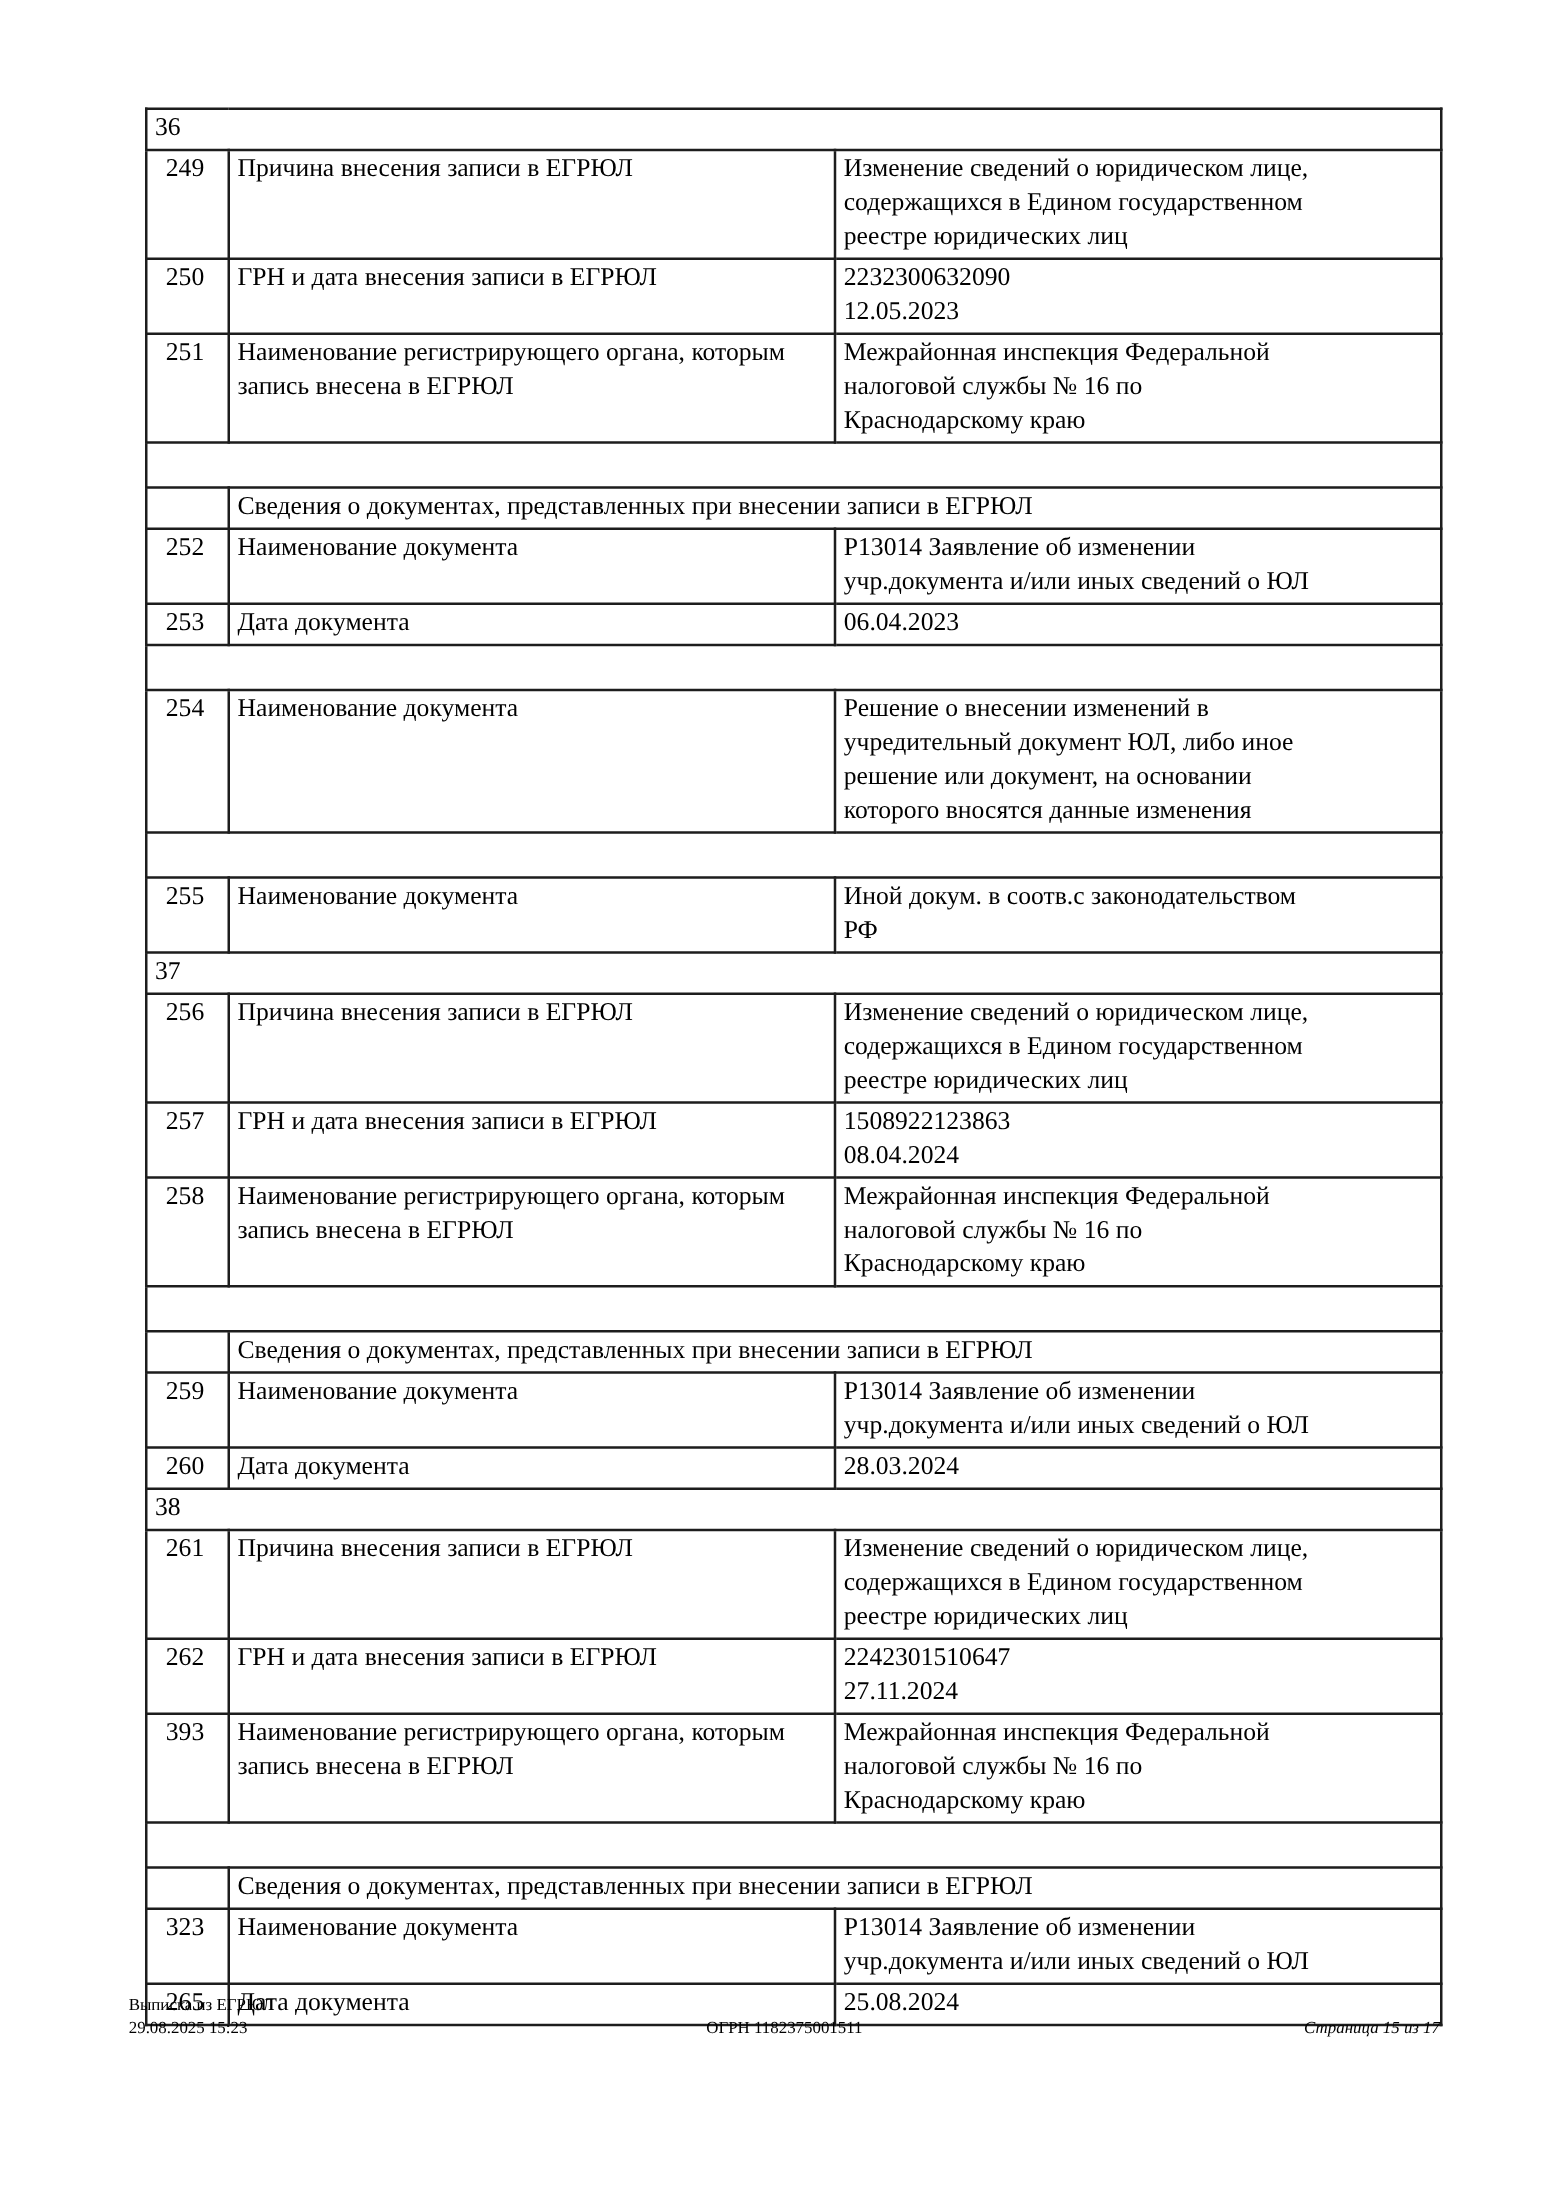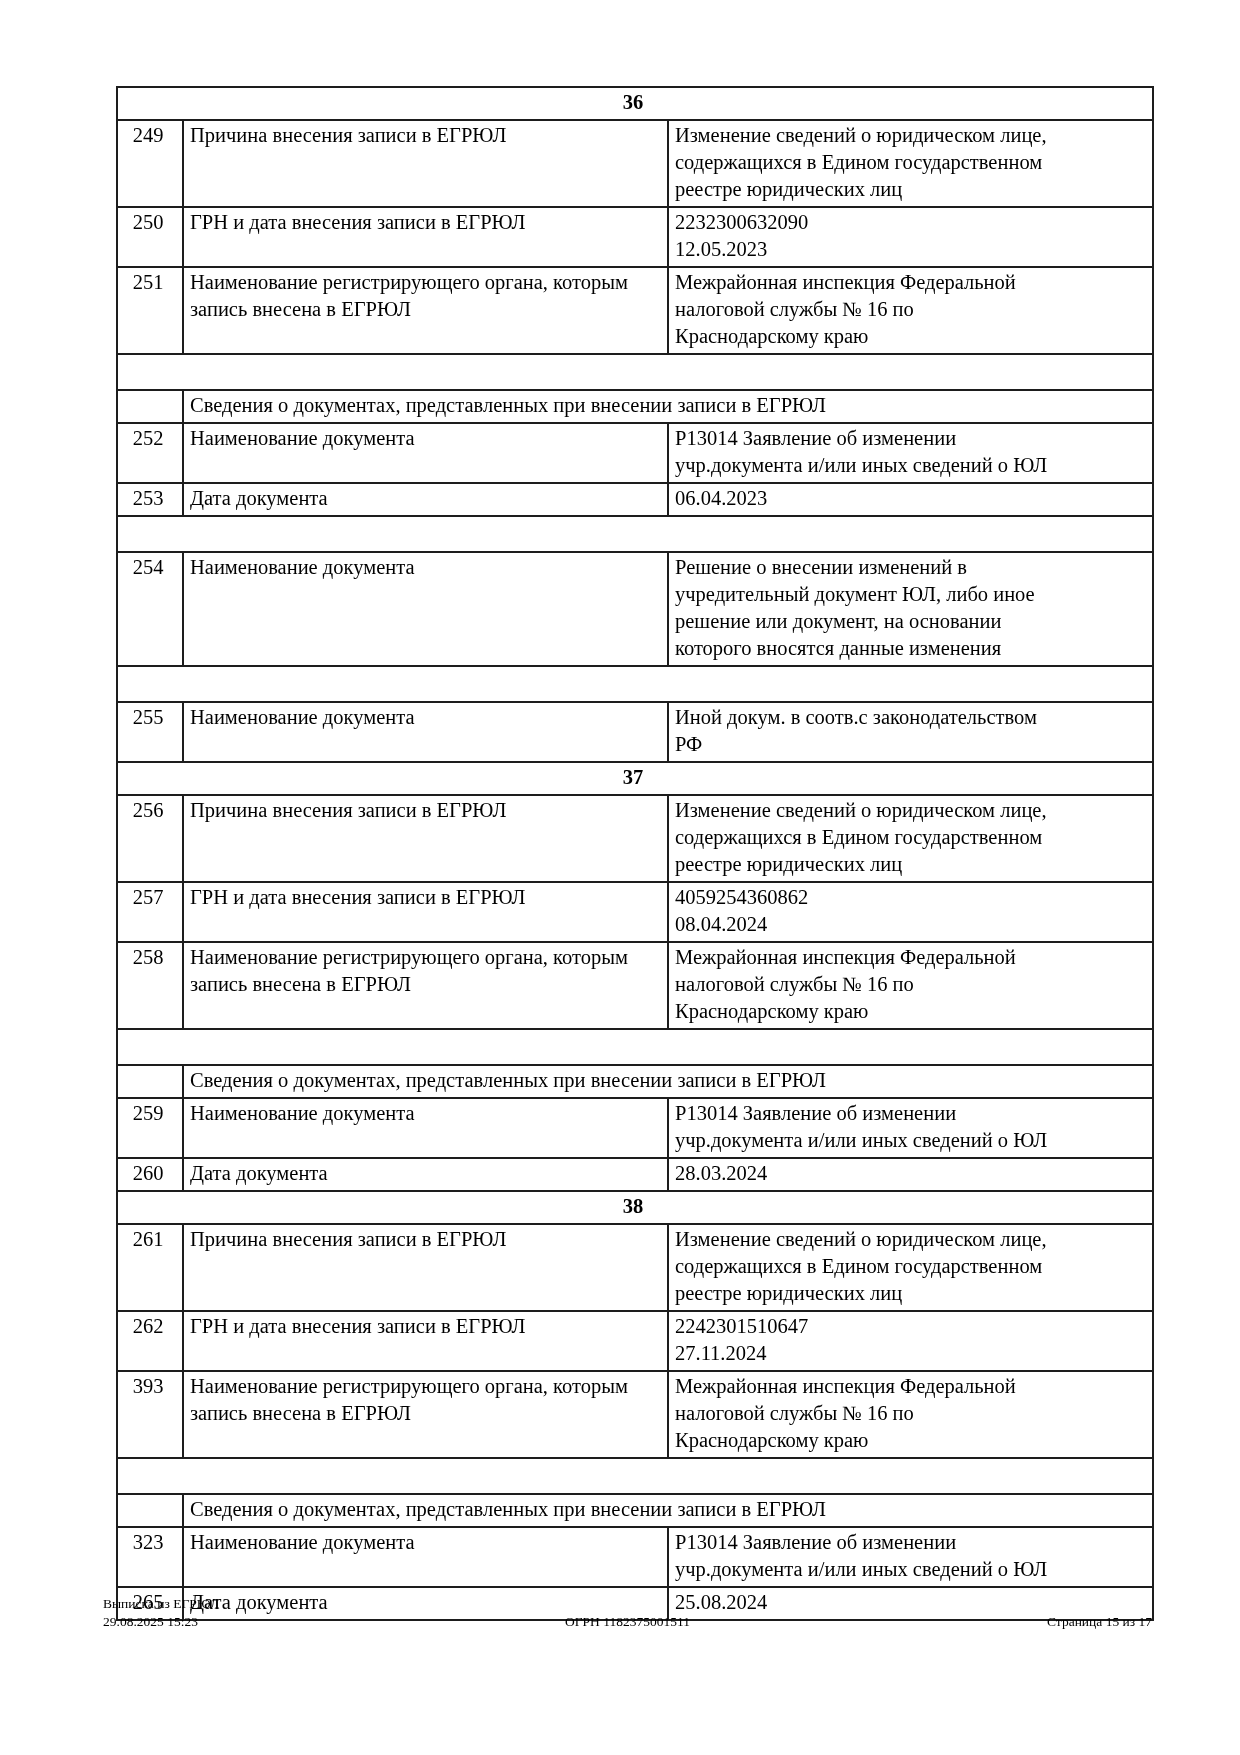--- a/index.html
+++ b/index.html
@@ -29,22 +29,21 @@
     font-size: 20.5px;
     line-height: 27px;
     padding: 1px 10px 3px 6px;
     word-wrap: break-word;
   }
   td.cell-num {
     text-align: center;
     padding: 1px 2px 3px 2px;
   }
   td.cell-section {
-    text-align: center;
-    font-weight: bold;
+    font-weight: normal;
     padding: 2px 0 4px 0;
   }
   td.cell-spacer {
     height: 30px;
     padding: 0;
   }
   td.cell-subheader {
     padding: 3px 8px 4px 7px;
   }
   td.cell-value {
@@ -65,20 +64,21 @@
   }
   .footer-ogrn {
     position: absolute;
     left: 0; right: 0; top: 0;
     text-align: center;
   }
   .footer-page {
     position: absolute;
     right: 0; top: 0;
     text-align: right;
+    font-style: italic;
   }
 </style>
 </head>
 <body>
 
 <div class="page">
 
   <table class="egrul-table">
     <colgroup>
       <col class="c-num">
@@ -170,21 +170,21 @@
           <td class="cell-value">
             <div>Изменение сведений о юридическом лице,</div>
             <div>содержащихся в Едином государственном</div>
             <div>реестре юридических лиц</div>
           </td>
         </tr>
         <tr>
           <td class="cell-num">257</td>
           <td class="cell-label">ГРН и дата внесения записи в ЕГРЮЛ</td>
           <td class="cell-value">
-            <div>4059254360862</div>
+            <div>1508922123863</div>
             <div>08.04.2024</div>
           </td>
         </tr>
         <tr>
           <td class="cell-num">258</td>
           <td class="cell-label">Наименование регистрирующего органа, которым запись внесена в ЕГРЮЛ</td>
           <td class="cell-value">
             <div>Межрайонная инспекция Федеральной</div>
             <div>налоговой службы № 16 по</div>
             <div>Краснодарскому краю</div>

